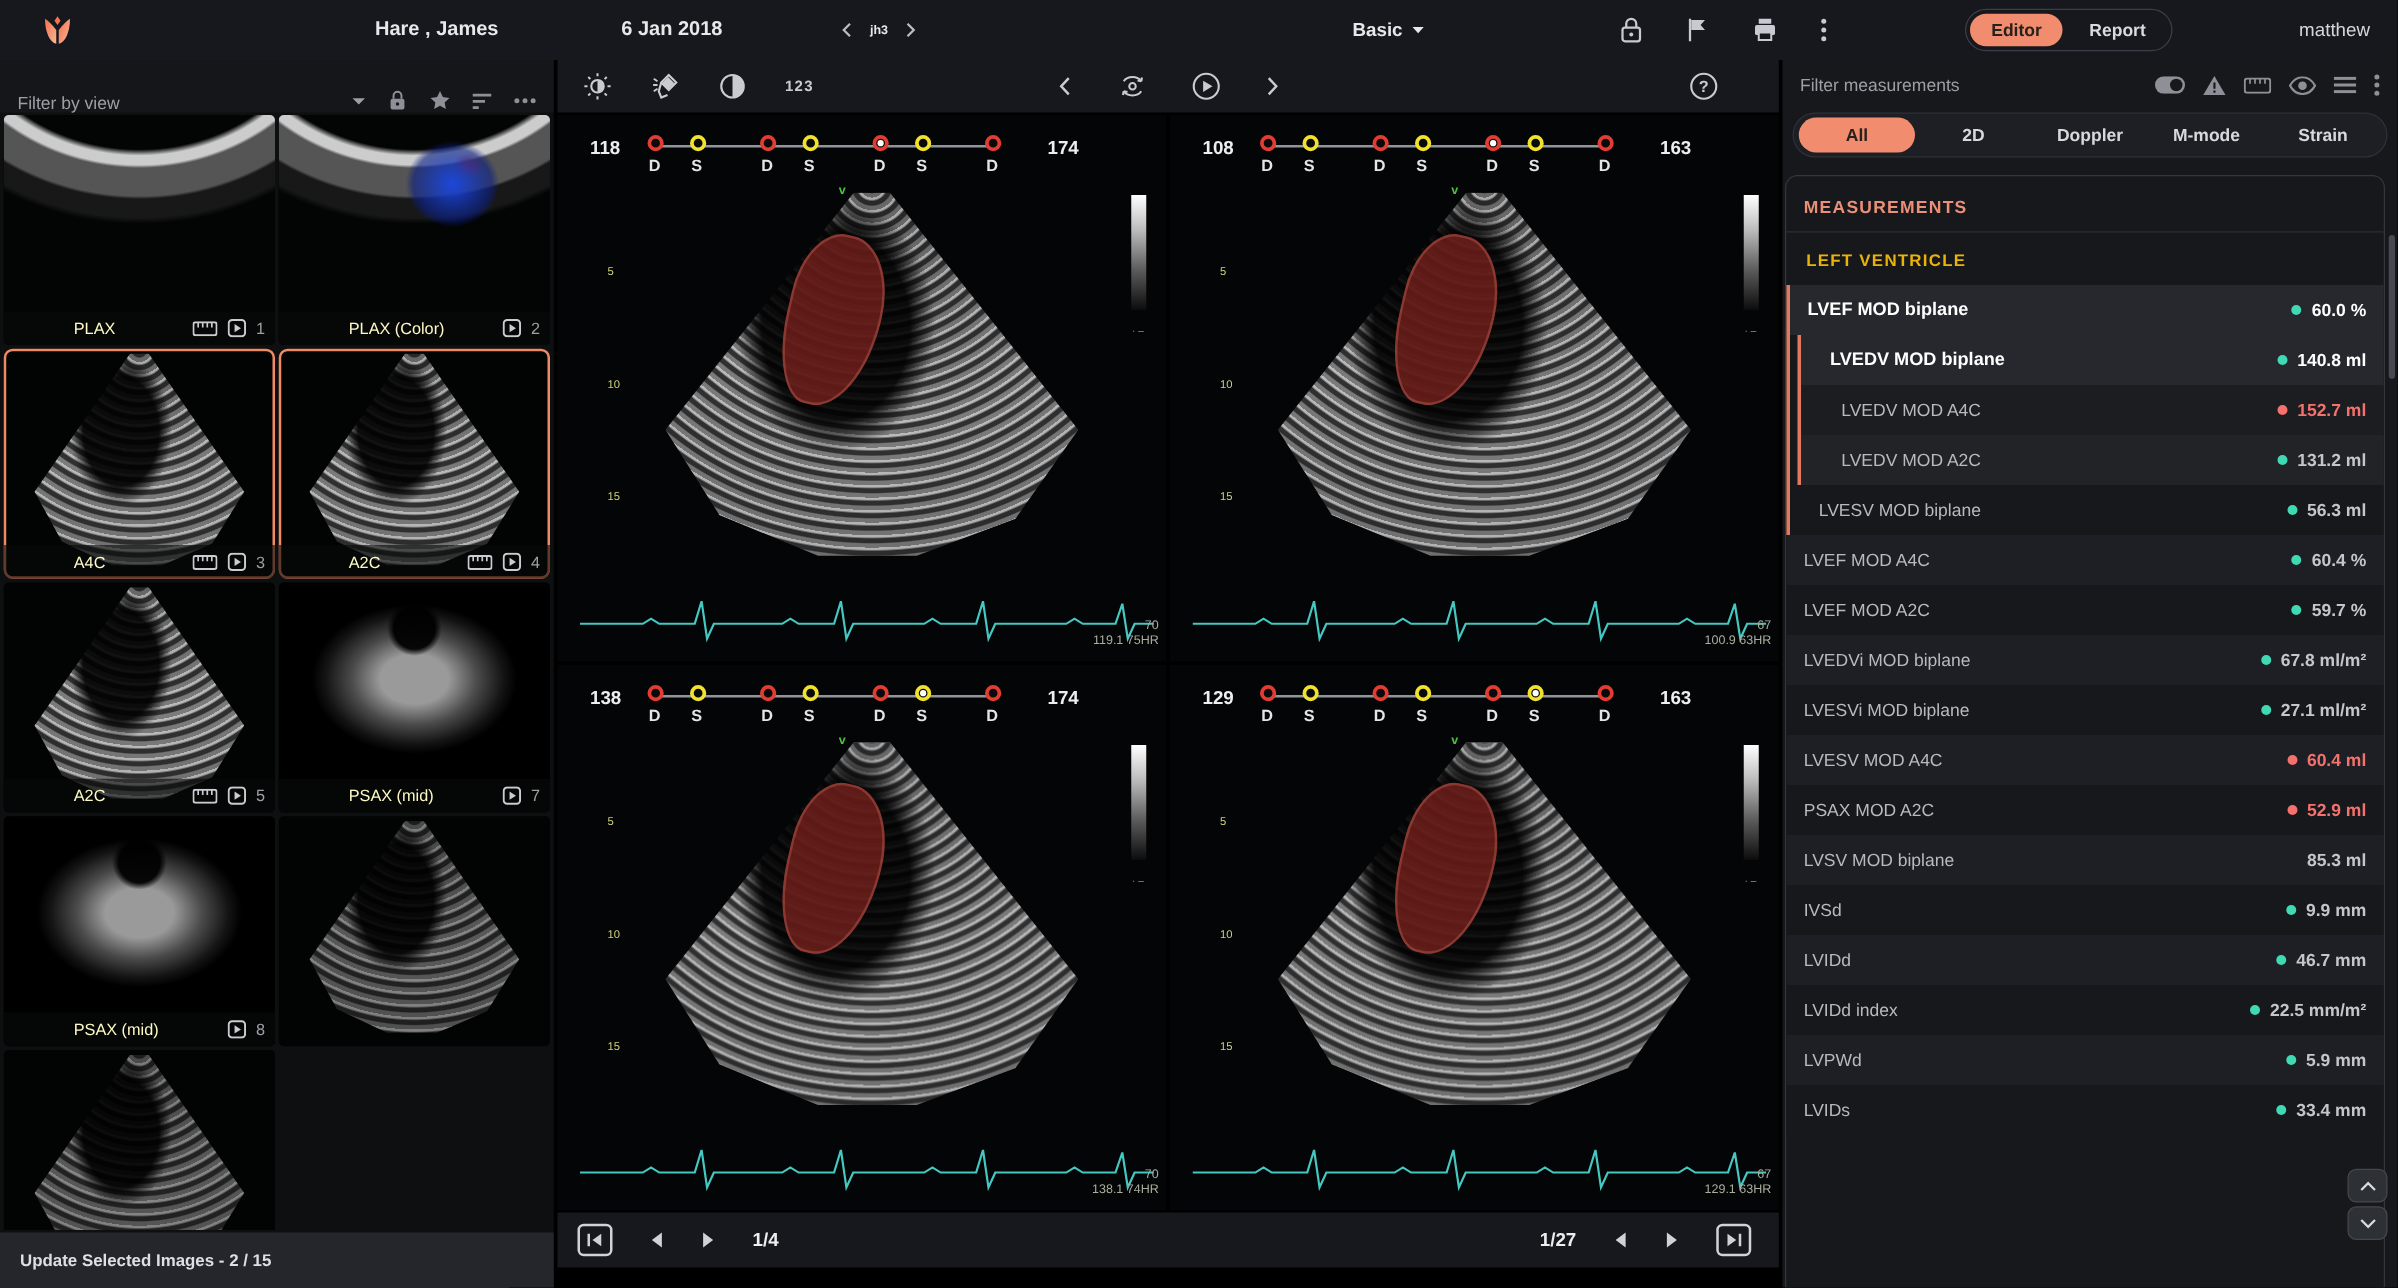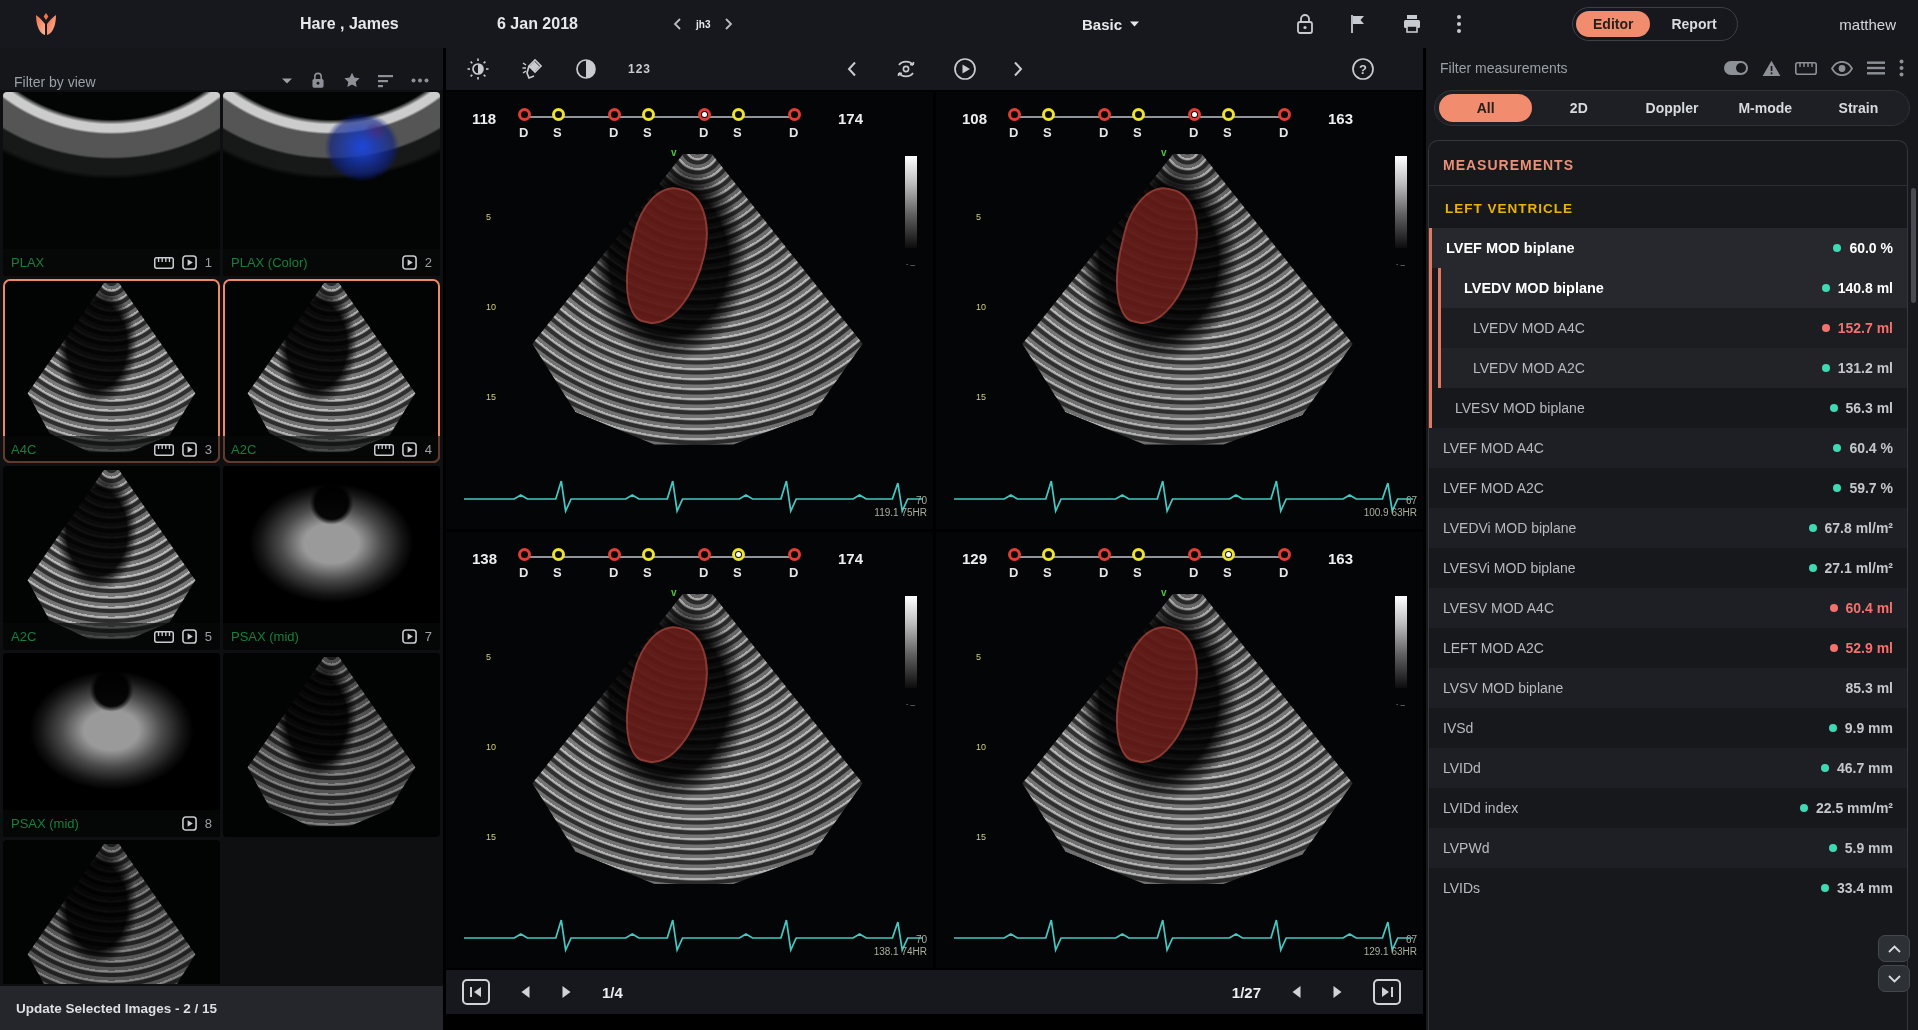--- a/index.html
+++ b/index.html
@@ -33,21 +33,21 @@
   .sb-head { height:42px; background:#141619; display:flex; align-items:flex-end; padding:0 14px; }
   .sb-head .lbl { color:#9aa0a6; font-size:14px; }
   .sb-head .icons { margin-left:auto; display:flex; align-items:center; gap:17px; }
   .sb-grid { position:absolute; top:44px; bottom:46px; left:0; right:0; overflow:hidden;
     display:grid; grid-template-columns:1fr 1fr; grid-auto-rows:184px; gap:3px; padding:0 3px; }
   .thumb { position:relative; background:#020303; border-radius:4px; overflow:hidden; cursor:pointer; }
   .thumb.selected { outline:2px solid #ef8a66; outline-offset:-2px; border-radius:7px; }
   .thumb .art { position:absolute; inset:0; }
   .thumb .cap { position:absolute; left:0; right:0; bottom:0; height:27px; background:rgba(8,9,10,.62);
     display:flex; align-items:center; padding:0 8px; gap:8px; }
-  .thumb .cap .nm { font-size:13px; color:#15803d; white-space:nowrap; }
+  .thumb .cap .nm { font-size:13px; color:#fef9c3; white-space:nowrap;margin-left:48px; }
   .thumb .cap .sp { flex:1; }
   .thumb .cap .num { font-size:13px; color:#9ba0a5; }
   .sb-status { position:absolute; bottom:0; left:0; right:0; height:44px; background:#24262c;
     display:flex; align-items:center; padding:0 16px; font-size:13.5px; font-weight:700; color:#dddfe2; }
 
   
   .art.plax { background:
       radial-gradient(ellipse 125% 135% at 50% -62%, rgba(0,0,0,0) 57%, rgba(215,215,215,.95) 59% 62%, rgba(105,105,105,.8) 63% 72%, rgba(40,40,40,.55) 73% 79%, rgba(0,0,0,0) 81%), #030404; }
   .art.plaxc { background:
       radial-gradient(ellipse 24% 26% at 64% 30%, rgba(25,70,225,.95), rgba(12,32,130,.6) 60%, rgba(0,0,0,0) 72%),
@@ -791,21 +791,21 @@
           <span class="dot" style="background: rgb(63, 217, 179);"></span>
           <span class="val">27.1 ml/m²</span>
         </div>
         <div class="mrow flag" style="background: rgb(29, 31, 36); padding-left: 14px;">
           <span class="nm">LVESV MOD A4C</span>
           <span class="sp"></span>
           <span class="dot" style="background: rgb(244, 113, 109);"></span>
           <span class="val">60.4 ml</span>
         </div>
         <div class="mrow flag" style="background: rgb(23, 24, 28); padding-left: 14px;">
-          <span class="nm">LEFT MOD A2C</span>
+          <span class="nm">PSAX MOD A2C</span>
           <span class="sp"></span>
           <span class="dot" style="background: rgb(244, 113, 109);"></span>
           <span class="val">52.9 ml</span>
         </div>
         <div class="mrow" style="background: rgb(29, 31, 36); padding-left: 14px;">
           <span class="nm">LVSV MOD biplane</span>
           <span class="sp"></span>
           <span class="val">85.3 ml</span>
         </div>
         <div class="mrow" style="background: rgb(23, 24, 28); padding-left: 14px;">

